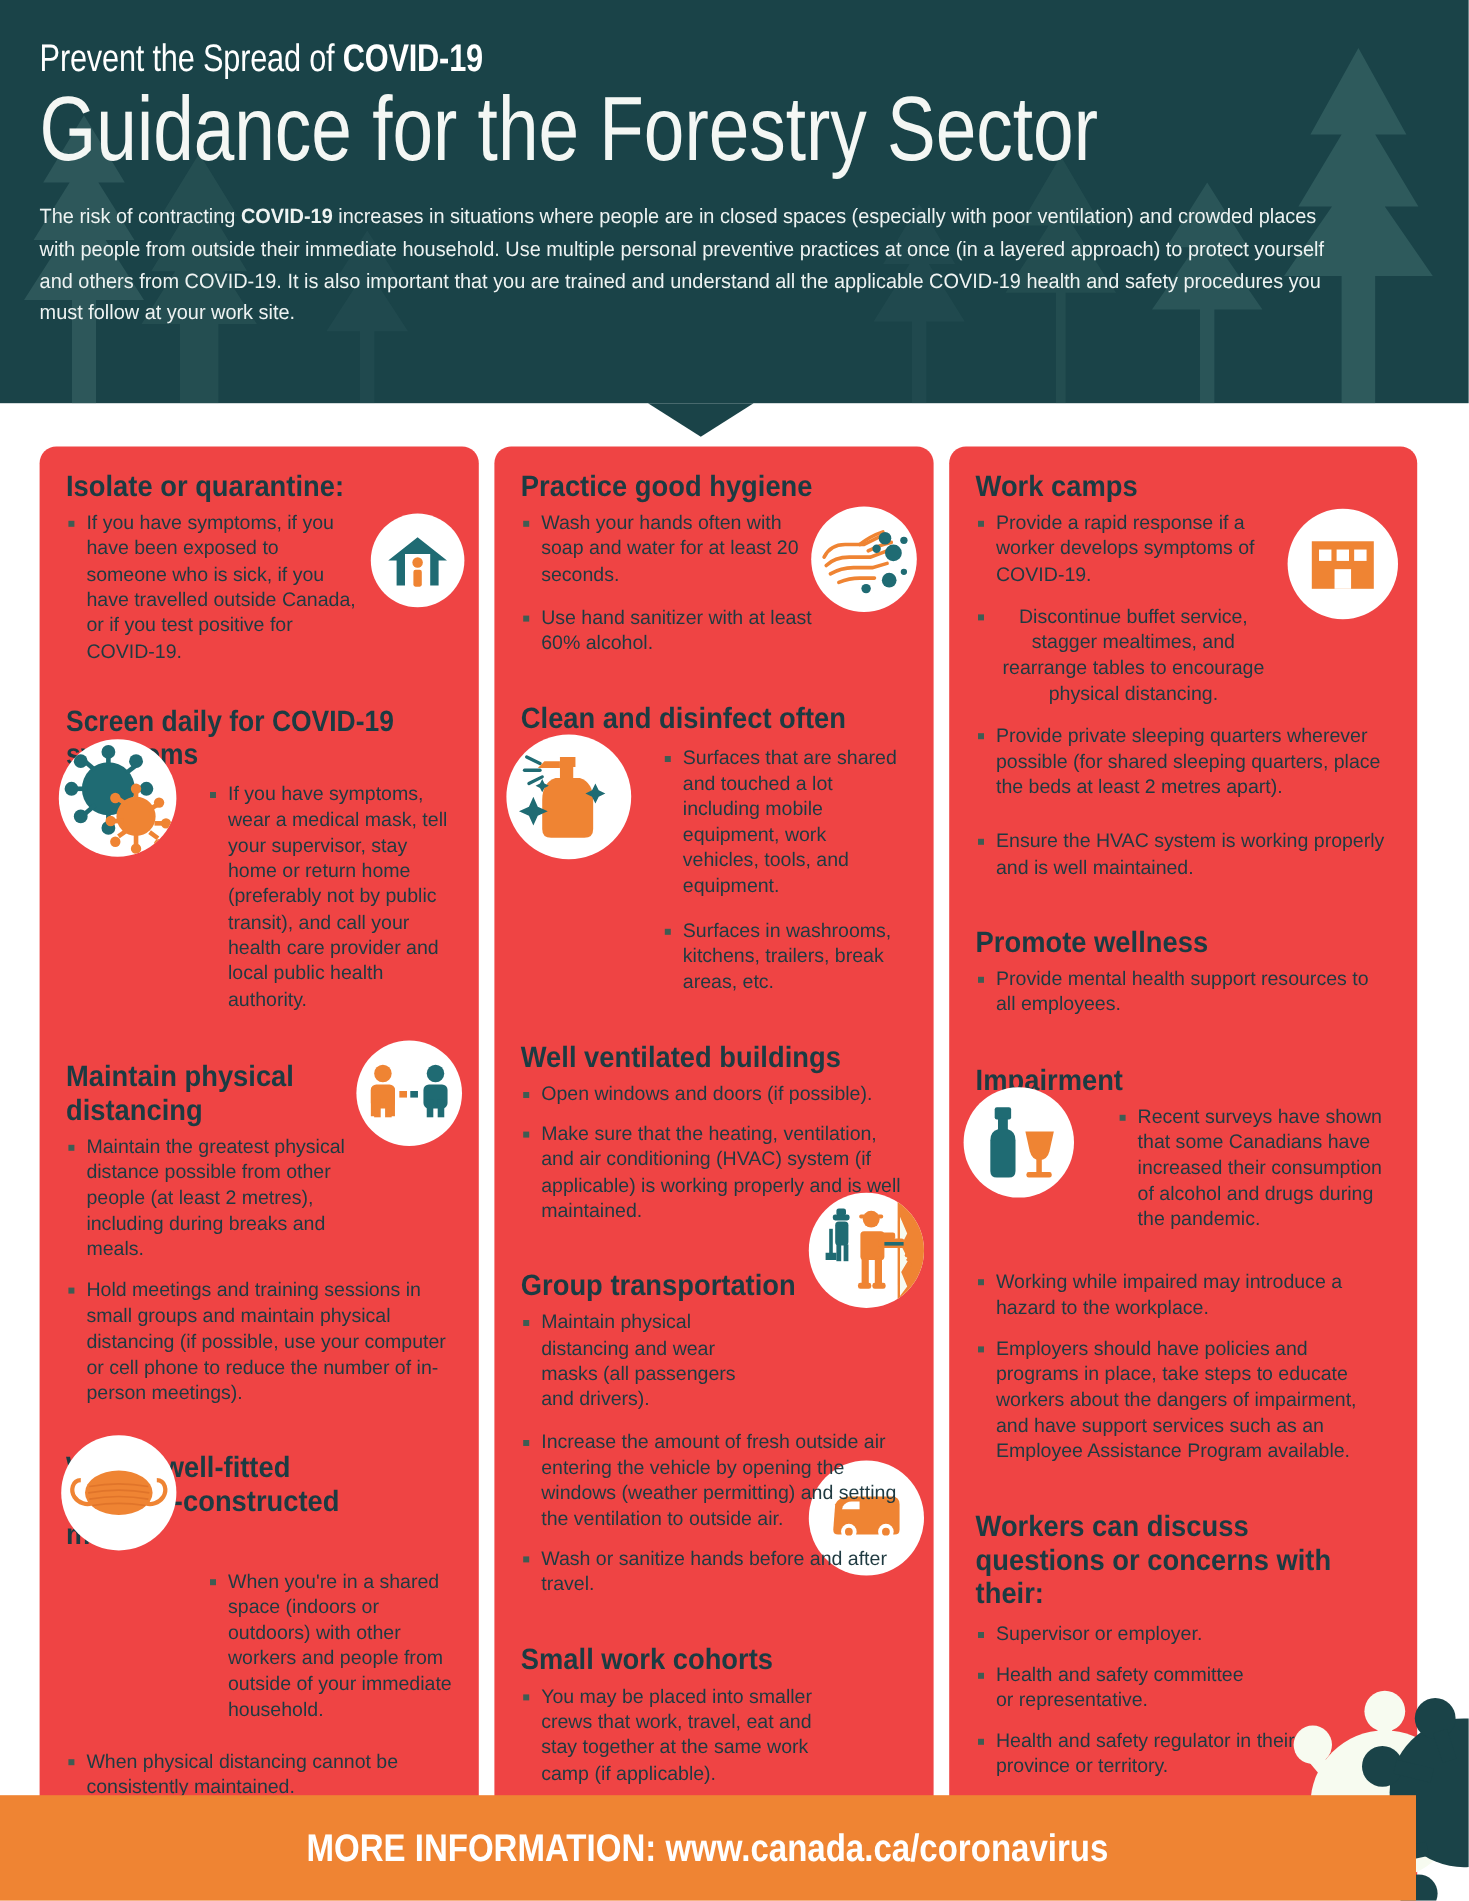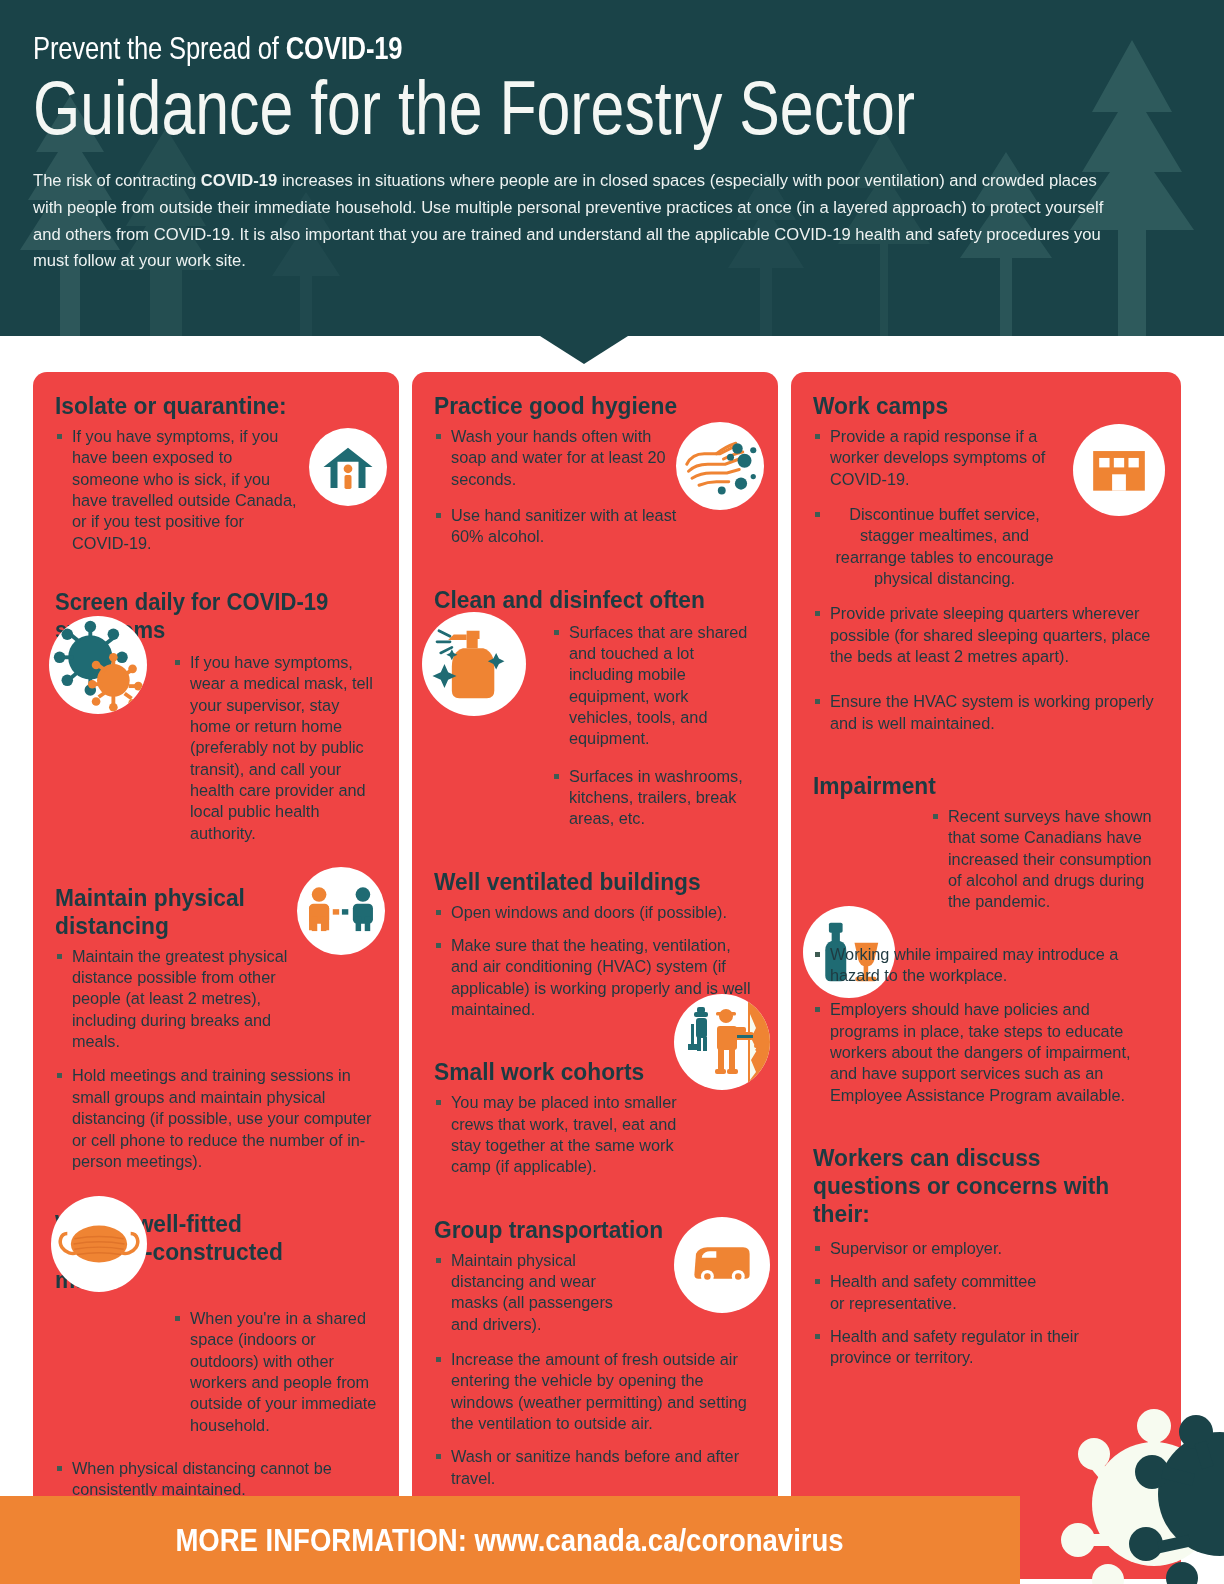--- a/index.html
+++ b/index.html
@@ -113,21 +113,21 @@
     position: absolute;
     border-radius: 50%;
     background: #ffffff;
     display: flex; align-items: center; justify-content: center;
     overflow: hidden;
   }
 
   
   #footer {
     position: absolute; left: 0; bottom: 0;
-    width: 1020px; height: 88px;
+    width: 1180px; height: 88px;
     background: #ef8433;
     display: flex; align-items: center; justify-content: center;
   }
   #footer-text {
     font-family: "Liberation Sans Narrow", "Liberation Sans", sans-serif;
     font-size: 32px; font-weight: 700; color: #ffffff;
     transform: scaleX(0.86); transform-origin: center center;
     white-space: nowrap;
   }
   #virus-deco {
@@ -338,20 +338,39 @@
 
       <div class="sec" style="margin-top:38px;">
         <h2>Well ventilated buildings</h2>
         <ul>
           <li>Open windows and doors (if possible).</li>
           <li style="margin-top:12px;">Make sure that the heating, ventilation, and air conditioning (HVAC) system (if applicable) is working properly and is well maintained.</li>
         </ul>
       </div>
 
       <div class="sec" style="margin-top:38px;">
+        <h2>Group transportation</h2>
+        <div class="icon-bubble" style="width:96px;height:96px;right:8px;top:845px;">
+          <svg viewBox="0 0 96 96" width="78" height="78">
+            <path d="M16 34 q4 -8 14 -8 h44 q8 0 8 8 v26 q0 5 -5 5 h-58 q-5 0 -5 -5 z" fill="#ef8433"></path>
+            <path d="M24 36 q3 -5 9 -5 h8 v8 h-18 z" fill="#ffffff"></path>
+            <circle cx="30" cy="62" r="8" fill="#ffffff"></circle>
+            <circle cx="68" cy="62" r="8" fill="#ffffff"></circle>
+            <circle cx="30" cy="62" r="4" fill="#ef8433"></circle>
+            <circle cx="68" cy="62" r="4" fill="#ef8433"></circle>
+          </svg>
+        </div>
+        <ul>
+          <li class="narrow-l" style="max-width:208px;">Maintain physical distancing and wear masks (all passengers and drivers).</li>
+          <li style="margin-top:14px;">Increase the amount of fresh outside air entering the vehicle by opening the windows (weather permitting) and setting the ventilation to outside air.</li>
+          <li style="margin-top:12px;">Wash or sanitize hands before and after travel.</li>
+        </ul>
+      </div>
+
+      <div class="sec" style="margin-top:38px;">
         <h2>Small work cohorts</h2>
         <div class="icon-bubble" style="width:96px;height:96px;right:8px;top:622px;">
           <svg viewBox="0 0 96 96" width="96" height="96">
             <path d="M74 4 a48 48 0 0 1 0 88 z" fill="#ef8433"></path>
             <path d="M76 20 l6 14 l-5 10 l6 12 l-6 10 l5 12 l-6 8 z" fill="#f7fbf0"></path>
             <g fill="#1f6b73">
               <rect x="20" y="18" width="14" height="5" rx="2"></rect>
               <rect x="23" y="13" width="8" height="6" rx="2"></rect>
               <rect x="22" y="24" width="11" height="20" rx="3"></rect>
               <rect x="23" y="43" width="4" height="14"></rect>
@@ -378,39 +397,20 @@
               <circle cx="82" cy="52" r="2"></circle>
               <circle cx="84" cy="60" r="2"></circle>
             </g>
           </svg>
         </div>
         <ul>
           <li class="narrow">You may be placed into smaller crews that work, travel, eat and stay together at the same work camp (if applicable).</li>
         </ul>
       </div>
 
-      <div class="sec" style="margin-top:38px;">
-        <h2>Group transportation</h2>
-        <div class="icon-bubble" style="width:96px;height:96px;right:8px;top:845px;">
-          <svg viewBox="0 0 96 96" width="78" height="78">
-            <path d="M16 34 q4 -8 14 -8 h44 q8 0 8 8 v26 q0 5 -5 5 h-58 q-5 0 -5 -5 z" fill="#ef8433"></path>
-            <path d="M24 36 q3 -5 9 -5 h8 v8 h-18 z" fill="#ffffff"></path>
-            <circle cx="30" cy="62" r="8" fill="#ffffff"></circle>
-            <circle cx="68" cy="62" r="8" fill="#ffffff"></circle>
-            <circle cx="30" cy="62" r="4" fill="#ef8433"></circle>
-            <circle cx="68" cy="62" r="4" fill="#ef8433"></circle>
-          </svg>
-        </div>
-        <ul>
-          <li class="narrow-l" style="max-width:208px;">Maintain physical distancing and wear masks (all passengers and drivers).</li>
-          <li style="margin-top:14px;">Increase the amount of fresh outside air entering the vehicle by opening the windows (weather permitting) and setting the ventilation to outside air.</li>
-          <li style="margin-top:12px;">Wash or sanitize hands before and after travel.</li>
-        </ul>
-      </div>
-
     </div>
 
     <div class="panel col3">
 
       <div class="sec">
         <h2>Work camps</h2>
         <div class="icon-bubble" style="width:92px;height:92px;right:16px;top:52px;">
           <svg viewBox="0 0 72 72" width="62" height="62">
             <rect x="6" y="14" width="60" height="46" fill="#ef8433"></rect>
             <rect x="13" y="22" width="12" height="11" fill="#ffffff"></rect>
@@ -420,20 +420,26 @@
           </svg>
         </div>
         <ul>
           <li class="narrow">Provide a rapid response if a worker develops symptoms of COVID-19.</li>
           <li class="narrow" style="margin-top:14px;text-align:center;">Discontinue buffet service, stagger mealtimes, and rearrange tables to encourage physical distancing.</li>
           <li style="margin-top:14px;">Provide private sleeping quarters wherever possible (for shared sleeping quarters, place the beds at least 2 metres apart).</li>
           <li style="margin-top:24px;">Ensure the HVAC system is working properly and is well maintained.</li>
         </ul>
       </div>
 
+      <div class="sec" style="margin-top:38px;">
+        <h2>Promote wellness</h2>
+        <ul>
+          <li>Provide mental health support resources to all employees.</li>
+        </ul>
+      </div>
 
       <div class="sec" style="margin-top:38px;">
         <h2>Impairment</h2>
         <div class="icon-bubble" style="width:92px;height:92px;left:12px;top:534px;">
           <svg viewBox="0 0 92 92" width="84" height="84">
             <g fill="#1f6b73">
               <rect x="24" y="14" width="15" height="11" rx="2"></rect>
               <rect x="27" y="24" width="9" height="14"></rect>
               <path d="M20 44 q0 -8 7 -10 h9 q7 2 7 10 v28 q0 6 -6 6 h-11 q-6 0 -6 -6 z"></path>
             </g>

